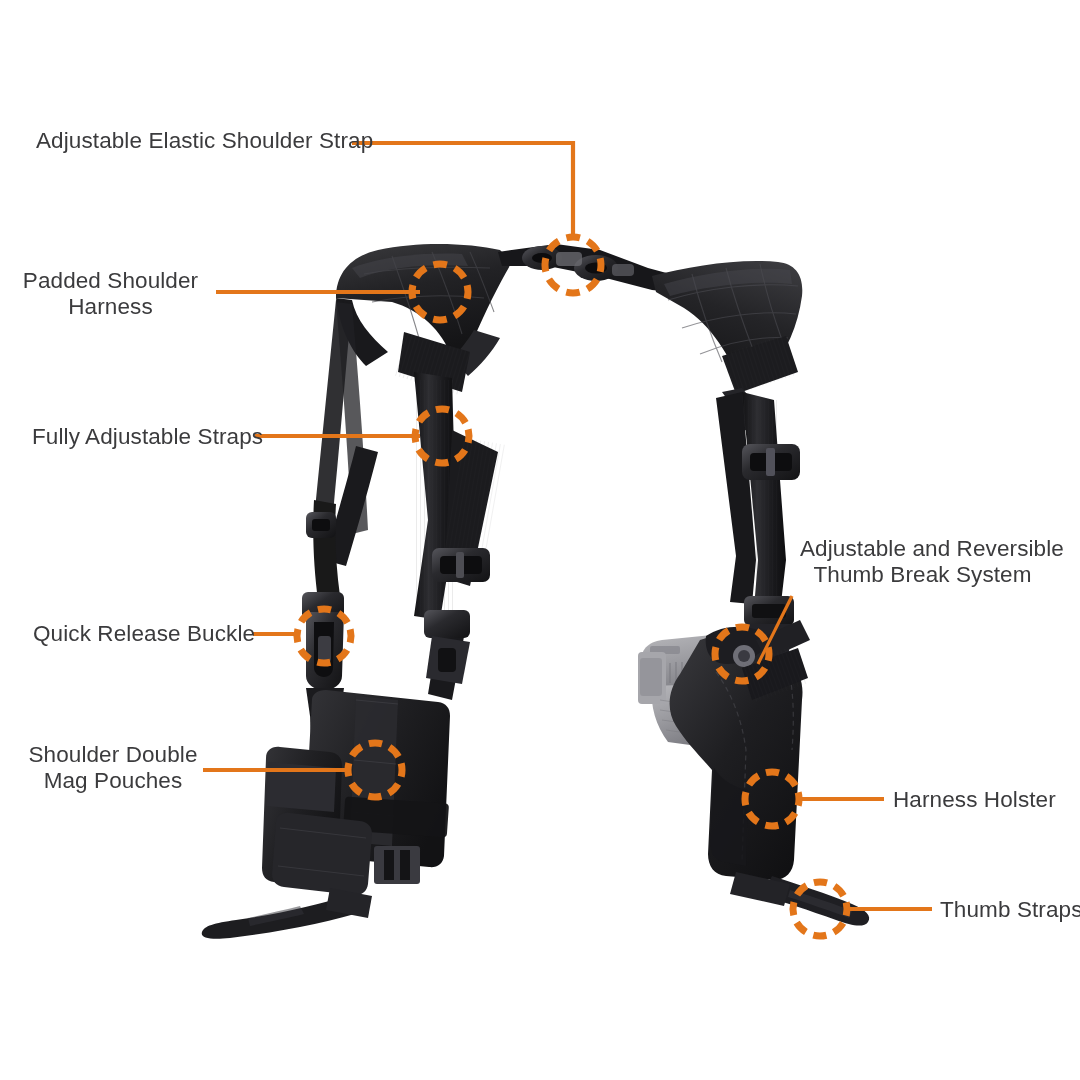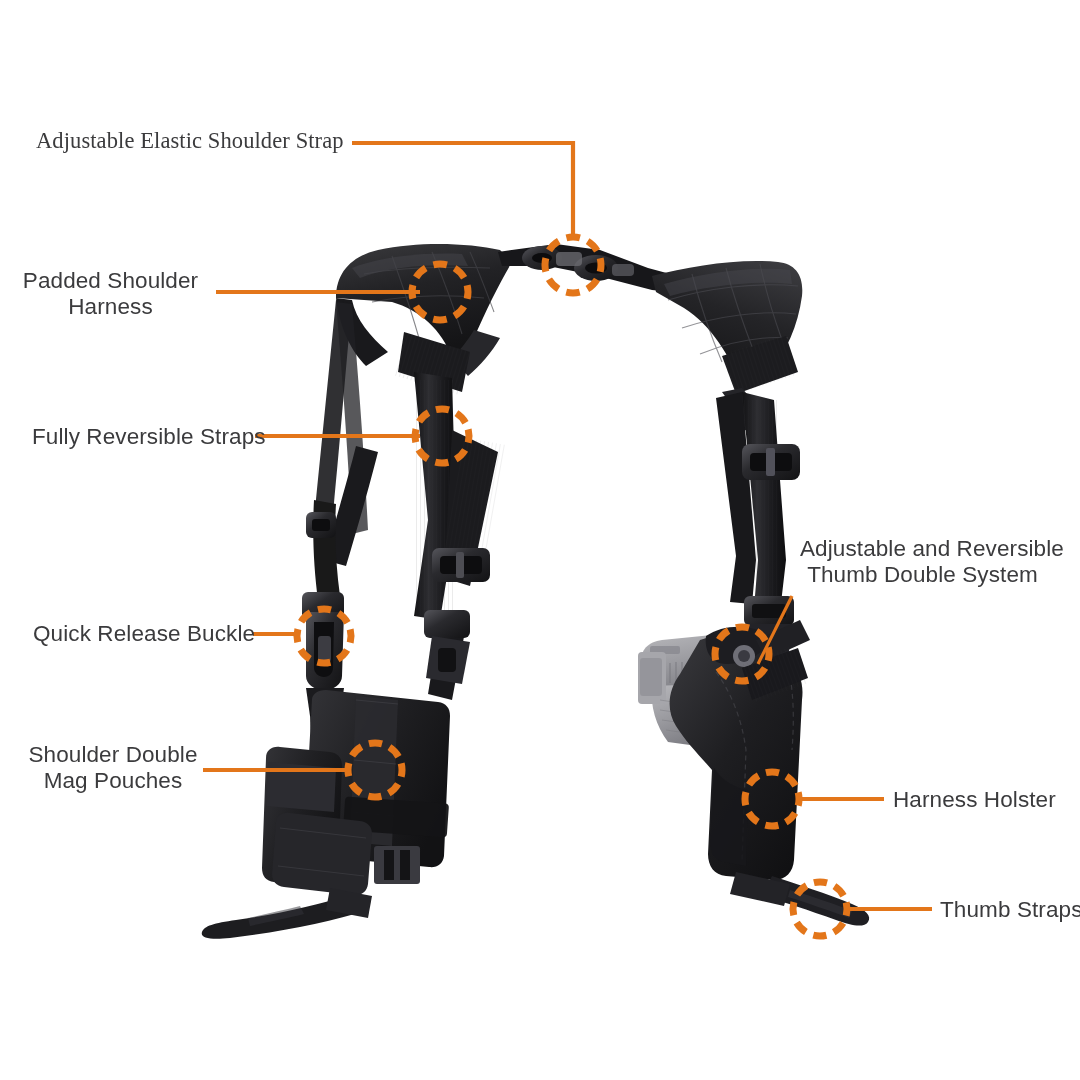--- a/index.html
+++ b/index.html
@@ -345,26 +345,26 @@
         <circle cx="442" cy="436" r="27" fill="none" stroke="#E3761A" stroke-width="7" stroke-linecap="butt" stroke-dasharray="13.15 8.06" transform="rotate(-14 442 436)"></circle>
         <circle cx="324" cy="636" r="27" fill="none" stroke="#E3761A" stroke-width="7" stroke-linecap="butt" stroke-dasharray="13.15 8.06" transform="rotate(-14 324 636)"></circle>
         <circle cx="375" cy="770" r="27" fill="none" stroke="#E3761A" stroke-width="7" stroke-linecap="butt" stroke-dasharray="13.15 8.06" transform="rotate(-14 375 770)"></circle>
         <circle cx="742" cy="654" r="27" fill="none" stroke="#E3761A" stroke-width="7" stroke-linecap="butt" stroke-dasharray="13.15 8.06" transform="rotate(-14 742 654)"></circle>
         <circle cx="772" cy="799" r="27" fill="none" stroke="#E3761A" stroke-width="7" stroke-linecap="butt" stroke-dasharray="13.15 8.06" transform="rotate(-14 772 799)"></circle>
         <circle cx="820" cy="909" r="27" fill="none" stroke="#E3761A" stroke-width="7" stroke-linecap="butt" stroke-dasharray="13.15 8.06" transform="rotate(-14 820 909)"></circle>
       </g>
   </svg>
 
   <div id="labels">
-      <div class="callout-label align-left" style="left: 36px; top: 128px; font-family: Liberation Serif, serif;">Adjustable Elastic Shoulder Strap</div>
+      <div class="callout-label align-left" style="left: 36px; top: 128px;">Adjustable Elastic Shoulder Strap</div>
       <div class="callout-label align-center" style="left: 13px; top: 268px; width: 195px; text-align: center;">Padded Shoulder
 Harness</div>
-      <div class="callout-label align-left" style="left: 32px; top: 424px;">Fully Reversible Straps</div>
+      <div class="callout-label align-left" style="left: 32px; top: 424px;">Fully Adjustable Straps</div>
       <div class="callout-label align-left" style="left: 33px; top: 621px;">Quick Release Buckle</div>
       <div class="callout-label align-center" style="left: 18px; top: 742px; width: 190px;">Shoulder Double
 Mag Pouches</div>
       <div class="callout-label align-center" style="left: 800px; top: 536px; width: 245px;">Adjustable and Reversible
-Thumb Double System</div>
+Thumb Break System</div>
       <div class="callout-label align-left" style="left: 893px; top: 787px;">Harness Holster</div>
       <div class="callout-label align-left" style="left: 940px; top: 897px;">Thumb Straps</div>
     </div>
 
 </div>
 
 </body></html>

